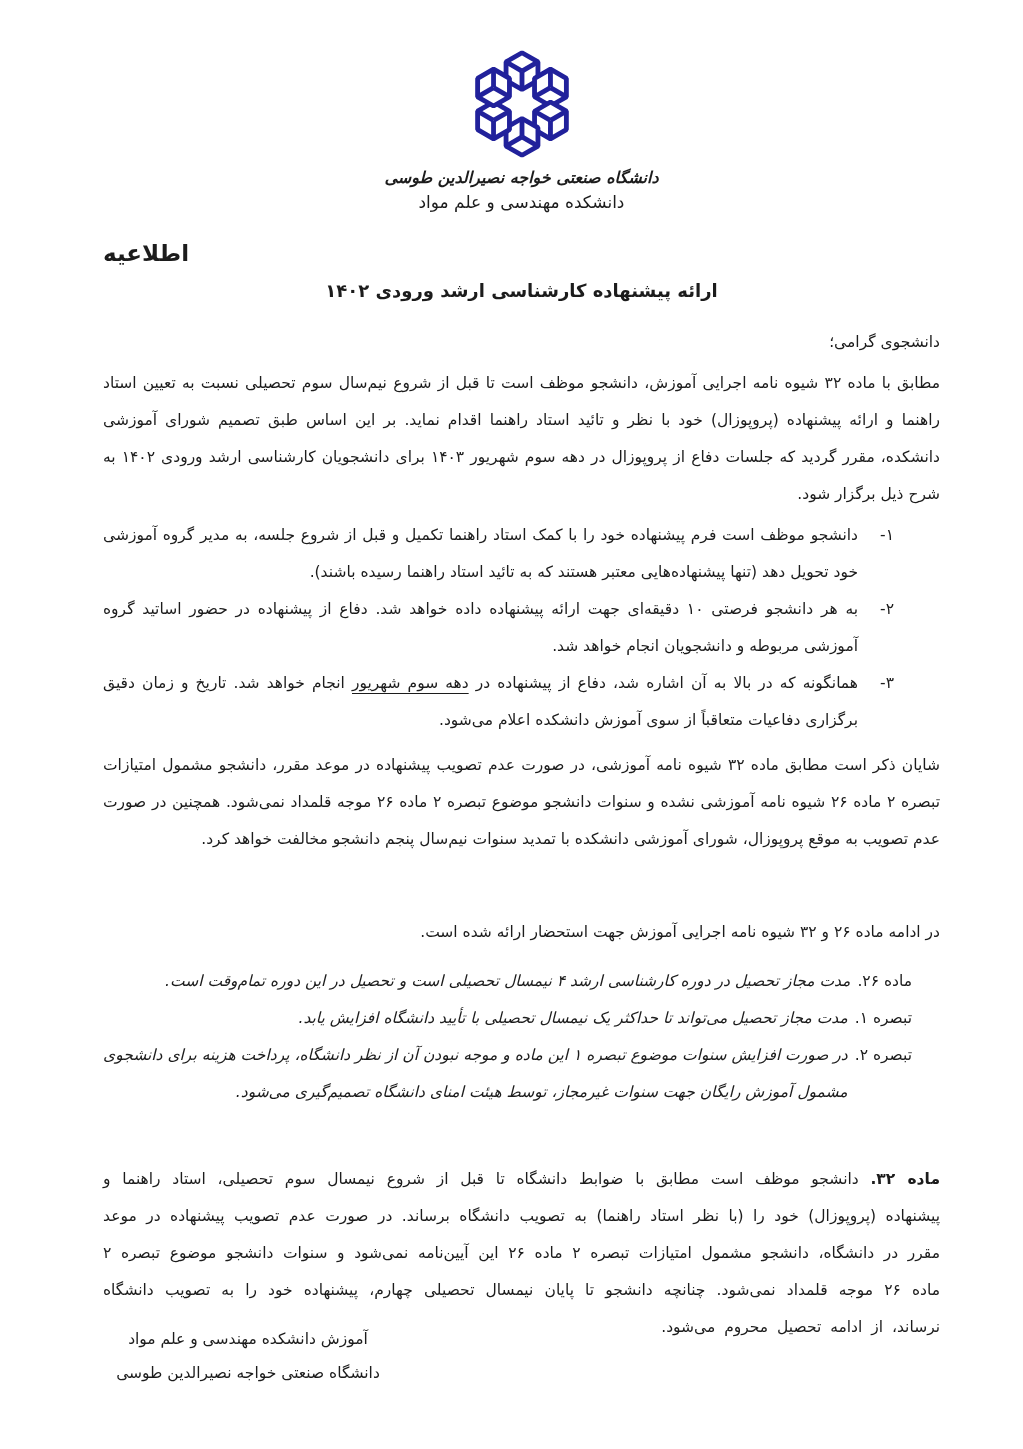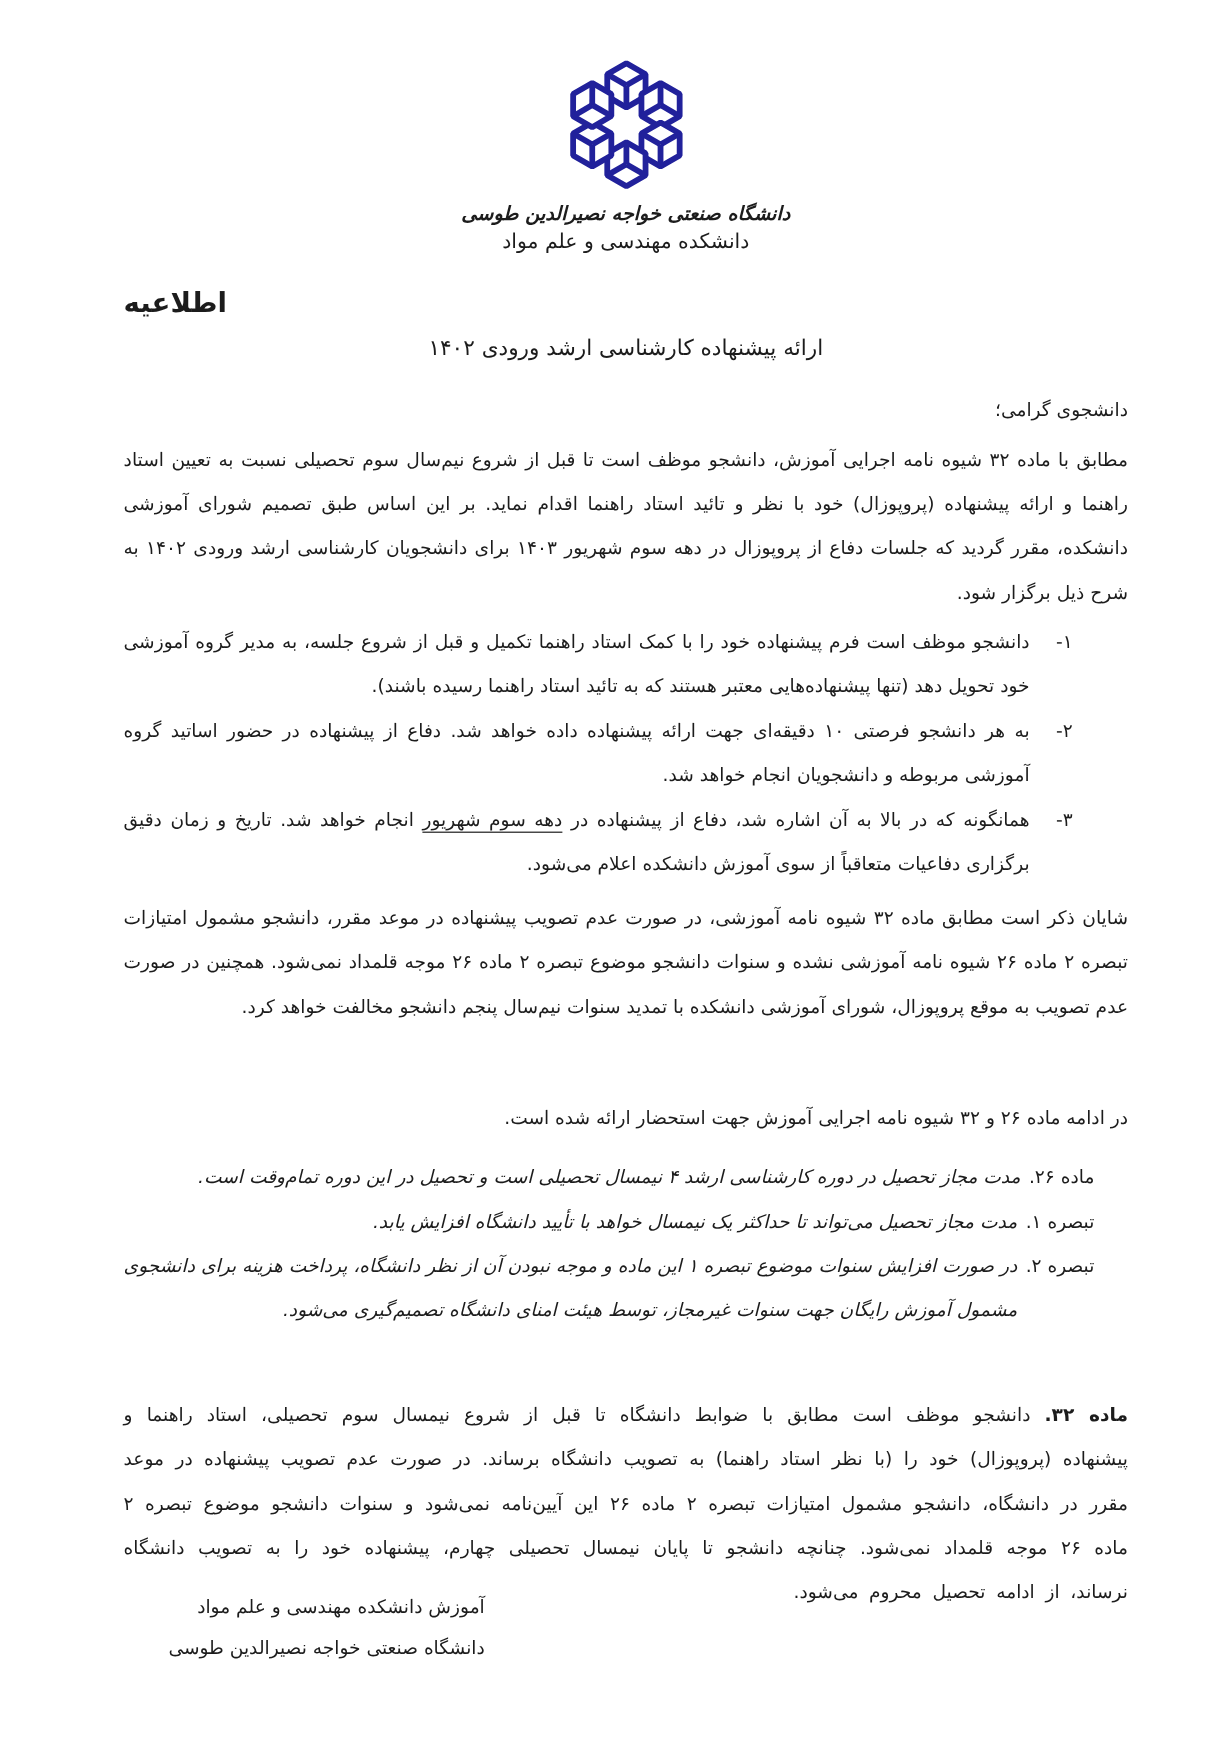--- a/index.html
+++ b/index.html
@@ -46,21 +46,21 @@
   
   .title {
     text-align: left;
     font-size: 23px;
     font-weight: bold;
     margin-top: 28px;
   }
   .subtitle {
     text-align: center;
     font-size: 18px;
-    font-weight: normal;
+    font-weight: bold;
     margin-top: 14px;
   }
   
   .salutation {
     font-size: 15.5px;
     margin-top: 26px;
     line-height: 30px;
   }
   .body-text {
     font-size: 15.5px;
@@ -127,21 +127,21 @@
     word-spacing: 4px;
   }
   .article32 .inline-label { font-weight: bold; }
   
   .signature {
     position: absolute;
     left: 92px;
     top: 1322px;
     width: 312px;
     direction: rtl;
-    text-align: right;
+    text-align: center;
     font-size: 15.5px;
     line-height: 34px;
   }
 </style>
 </head>
 <body>
 
 <div class="page">
 
   <div class="logo-row">
@@ -191,21 +191,21 @@
 
   <div class="continuation">در ادامه ماده ۲۶ و ۳۲ شیوه نامه اجرایی آموزش جهت استحضار ارائه شده است.</div>
 
   <div class="articles">
     <div class="article">
       <span class="article-label">ماده ۲۶.</span>
       <div class="article-text">مدت مجاز تحصیل در دوره کارشناسی ارشد ۴ نیمسال تحصیلی است و تحصیل در این دوره تمام‌وقت است.</div>
     </div>
     <div class="article">
       <span class="article-label">تبصره ۱.</span>
-      <div class="article-text">مدت مجاز تحصیل می‌تواند تا حداکثر یک نیمسال خواهد با تأیید دانشگاه افزایش یابد.</div>
+      <div class="article-text">مدت مجاز تحصیل می‌تواند تا حداکثر یک نیمسال تحصیلی با تأیید دانشگاه افزایش یابد.</div>
     </div>
     <div class="article">
       <span class="article-label">تبصره ۲.</span>
       <div class="article-text">در صورت افزایش سنوات موضوع تبصره ۱ این ماده و موجه نبودن آن از نظر دانشگاه، پرداخت هزینه برای دانشجوی مشمول آموزش رایگان جهت سنوات غیرمجاز، توسط هیئت امنای دانشگاه تصمیم‌گیری می‌شود.</div>
     </div>
   </div>
 
   <p class="article32"><span class="inline-label">ماده ۳۲.</span>
     <span>دانشجو موظف است مطابق با ضوابط دانشگاه تا قبل از شروع نیمسال سوم تحصیلی، استاد راهنما و پیشنهاده (پروپوزال) خود را (با نظر استاد راهنما) به تصویب دانشگاه برساند. در صورت عدم تصویب پیشنهاده در موعد مقرر در دانشگاه، دانشجو مشمول امتیازات تبصره ۲ ماده ۲۶ این آیین‌نامه نمی‌شود و سنوات دانشجو موضوع تبصره ۲ ماده ۲۶ موجه قلمداد نمی‌شود. چنانچه دانشجو تا پایان نیمسال تحصیلی چهارم، پیشنهاده خود را به تصویب دانشگاه نرساند، از ادامه تحصیل محروم می‌شود.</span></p>
 

